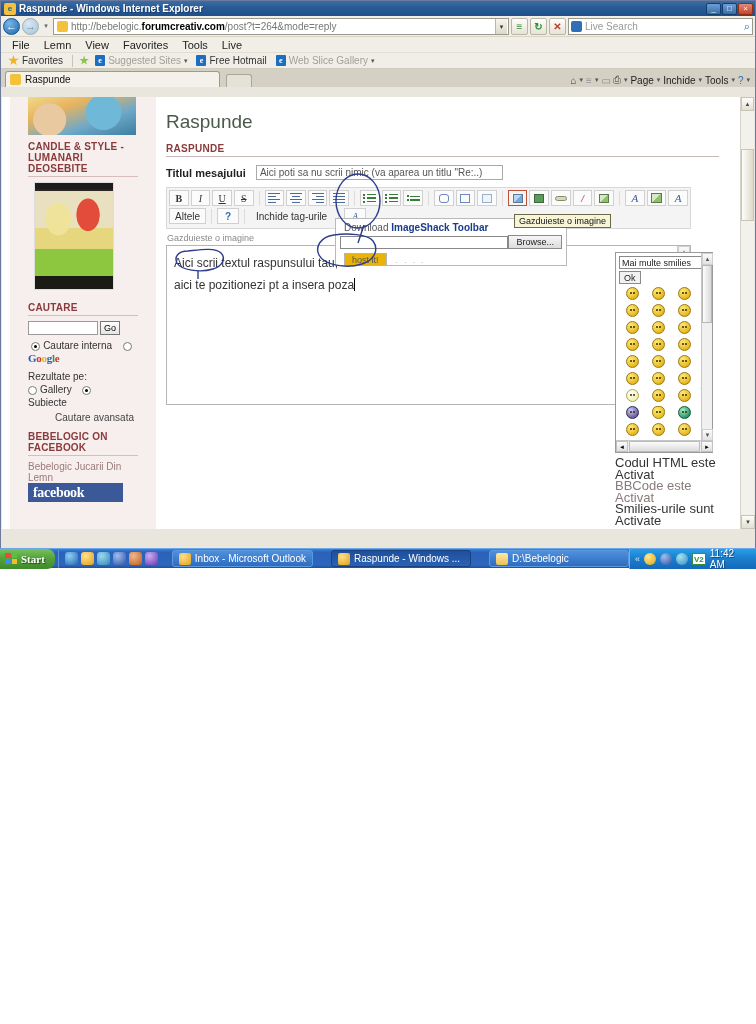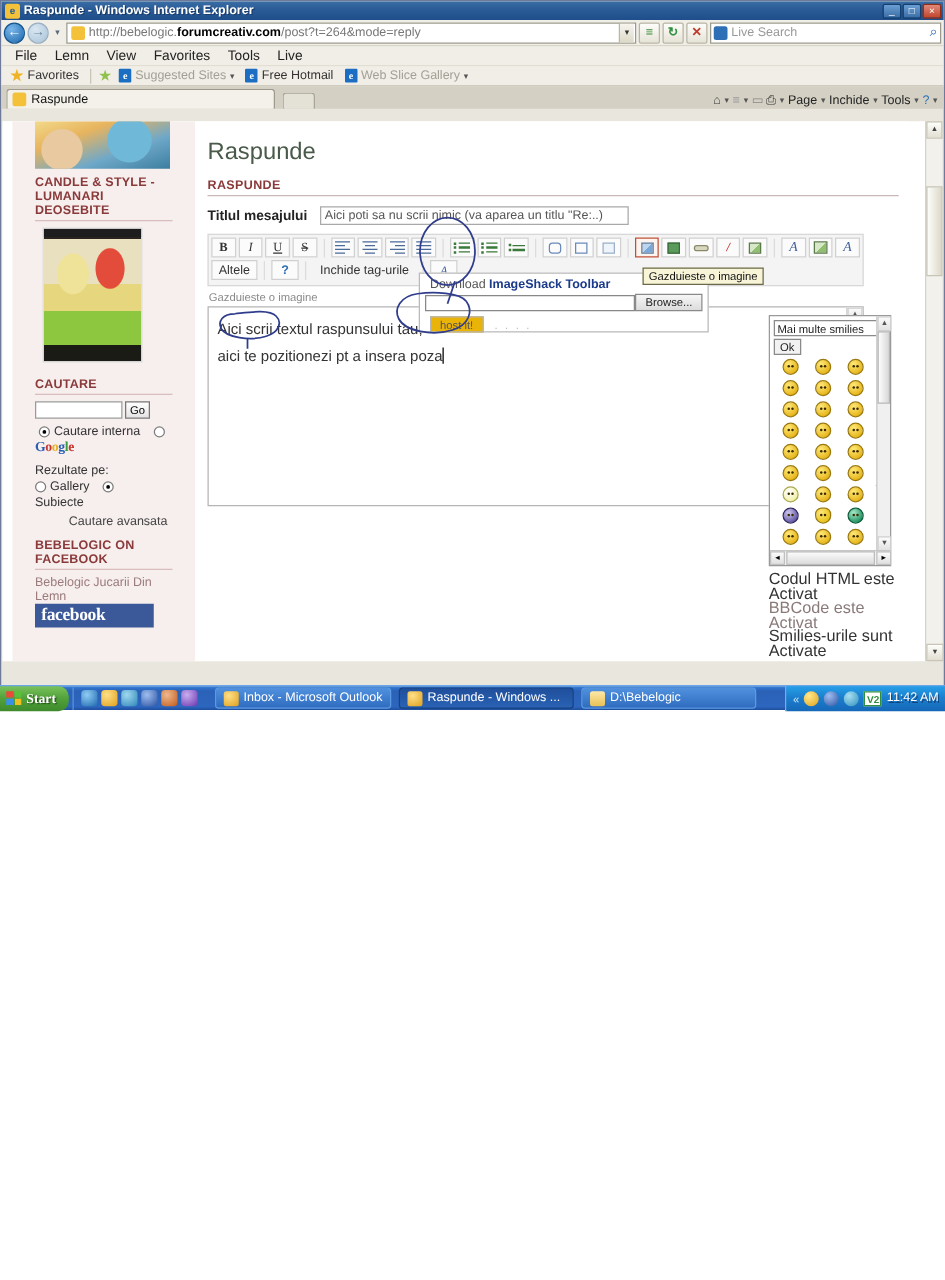--- a/index.html
+++ b/index.html
@@ -331,21 +331,21 @@
     background:linear-gradient(to bottom,#79c25c 0%,#54a33c 45%,#3e8a2c 100%);
     border-radius:0 8px 8px 0;color:#fff;font-weight:bold;font-size:11px;
     font-family:"Liberation Serif",serif;text-shadow:1px 1px 1px #1d4a14;
   }
   .winlogo{width:12px;height:11px;display:grid;grid-template-columns:1fr 1fr;grid-template-rows:1fr 1fr;gap:1px;}
   .winlogo i{display:block;}
   .winlogo i:nth-child(1){background:#e84b3a;} .winlogo i:nth-child(2){background:#5ac23a;}
   .winlogo i:nth-child(3){background:#3a8fe8;} .winlogo i:nth-child(4){background:#f0c020;}
   .qlaunch{display:flex;align-items:center;gap:3px;padding:0 6px;height:18px;border-left:1px solid #5a93d8;margin-left:3px;}
   .qlico{width:13px;height:13px;border-radius:3px;}
-  .tbtasks{display:flex;align-items:center;gap:6px;margin-left:8px;flex:1;}
+  .tbtasks{display:flex;align-items:center;gap:18px;margin-left:8px;flex:1;}
   .tbtask{
     height:17px;min-width:140px;display:flex;align-items:center;gap:4px;padding:0 6px;
     background:linear-gradient(to bottom,#4f90dd,#2f6cc0);border:1px solid #5c9ae0;border-radius:3px;
     color:#fff;font-size:10px;white-space:nowrap;overflow:hidden;
   }
   .tbtask.active{background:linear-gradient(to bottom,#1f4f9c,#2a62b4);border-color:#17417f;}
   .tbico{width:12px;height:12px;border-radius:2px;flex:none;}
   .tray{
     display:flex;align-items:center;gap:4px;height:20px;padding:0 5px;
     background:linear-gradient(to bottom,#27a0e8 0%,#1b7fce 45%,#1668b8 100%);

